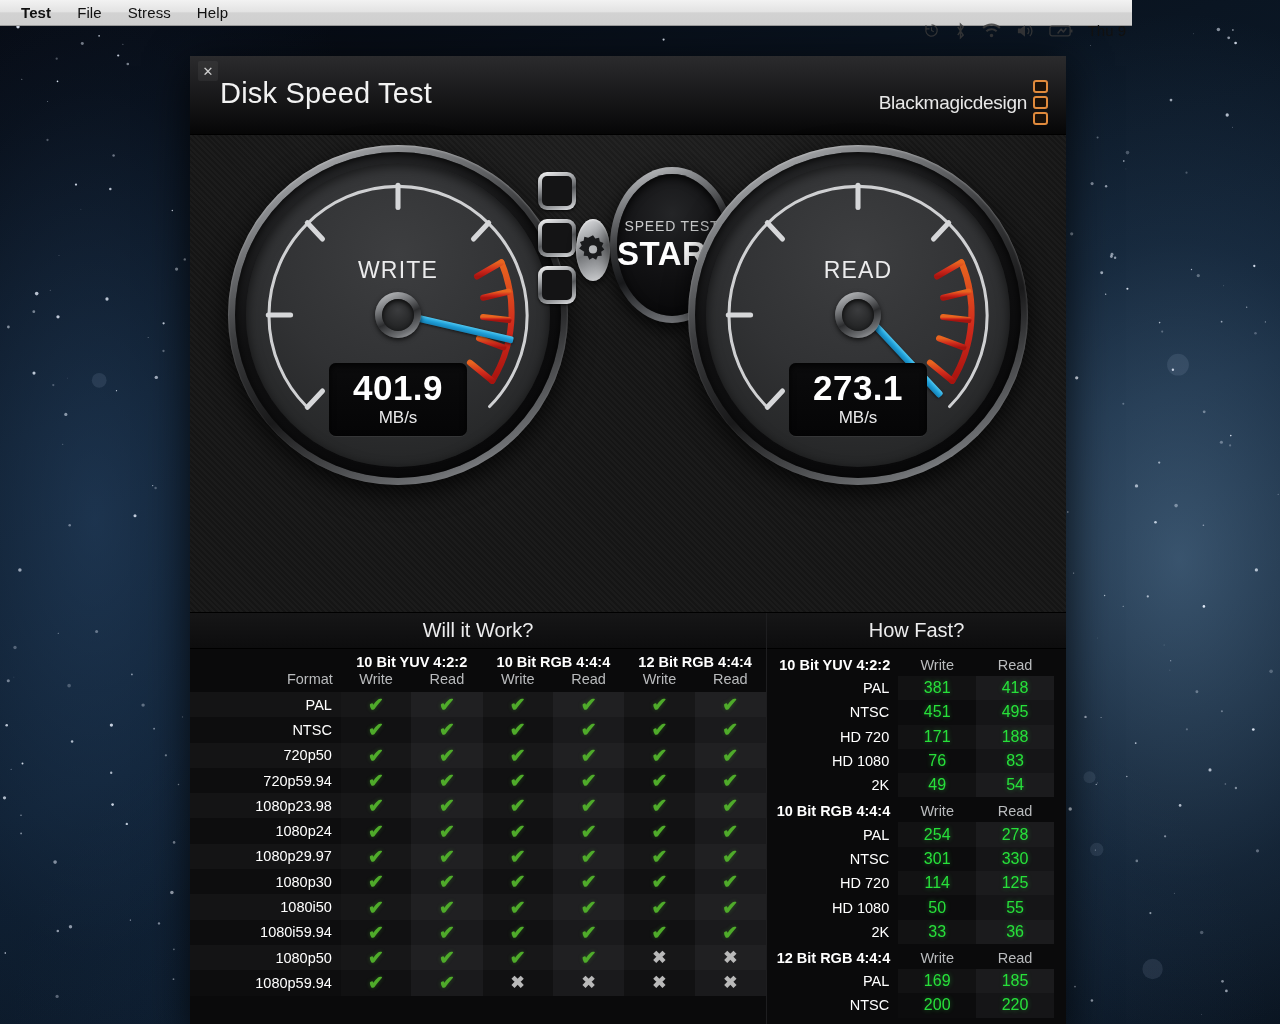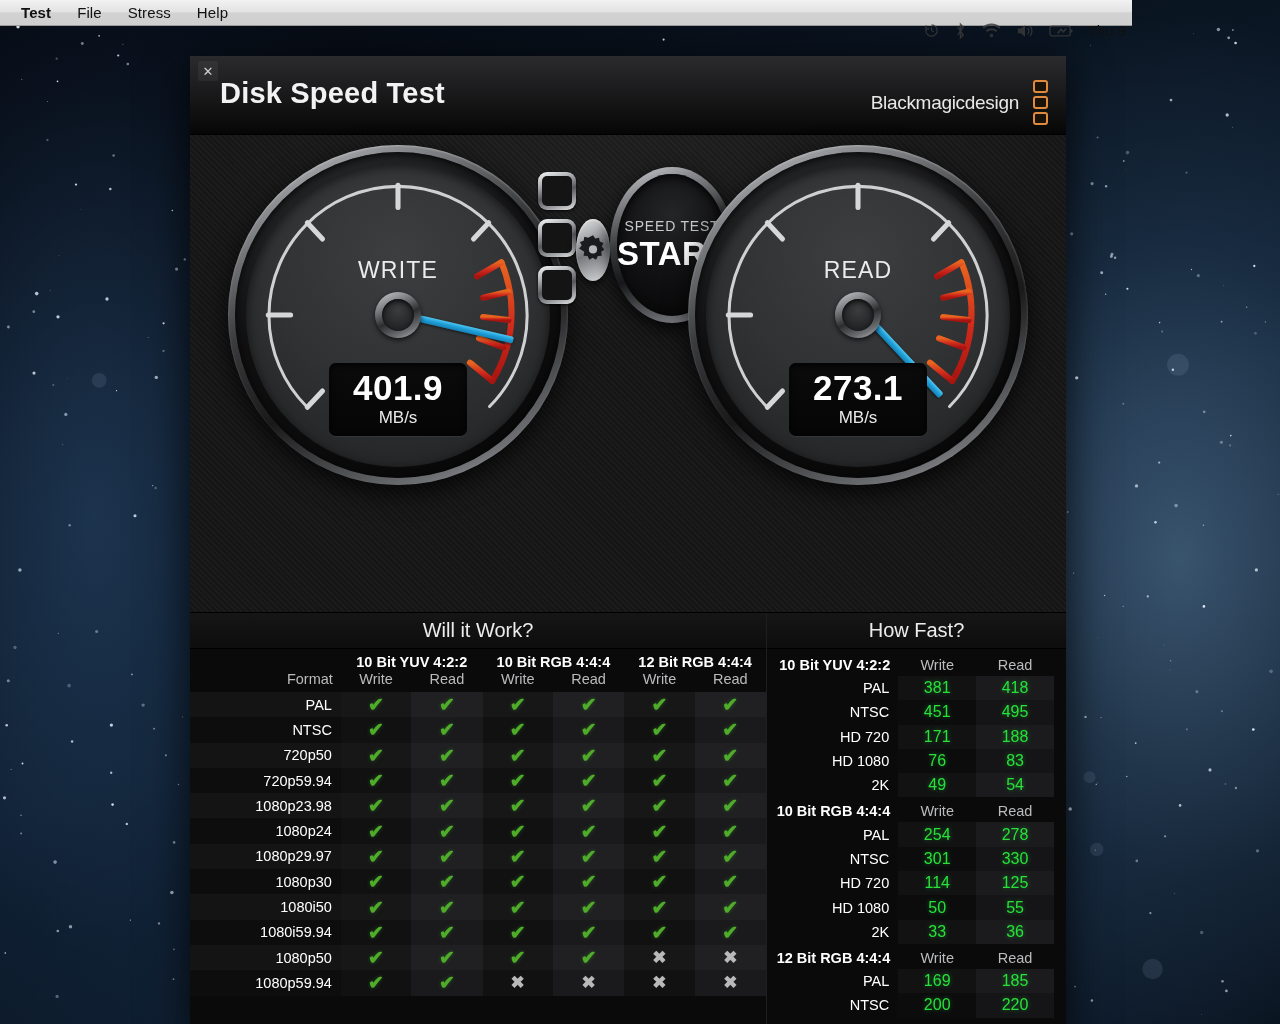--- a/index.html
+++ b/index.html
@@ -64,26 +64,26 @@
   #close-btn {
     position: absolute; left: 8px; top: 5px;
     width: 20px; height: 20px;
     display: flex; align-items: center; justify-content: center;
     color: #cfcfcf; font-size: 13px;
     background: rgba(255,255,255,0.05);
     border-radius: 2px;
   }
   #app-title {
     position: absolute; left: 30px; top: 21px;
-    font-size: 29px; color: #f2f2f2; font-weight: 700;
+    font-size: 29px; color: #f2f2f2; font-weight: 400;
     letter-spacing: 0.2px;
   }
   #brand-wrap {
     position: absolute; right: 18px; top: 24px;
-    display: flex; align-items: center; gap: 14px;
+    display: flex; align-items: center; gap: 6px;
   }
   #brand-text { font-size: 19px; color: #e8e8e8; letter-spacing: -0.3px; }
   #brand-marks { display: flex; flex-direction: column; gap: 3px; }
   .brand-box {
     width: 15px; height: 13px;
     border: 2px solid #e08a3c; border-radius: 3px;
     background: #1a1109;
   }
 
   

